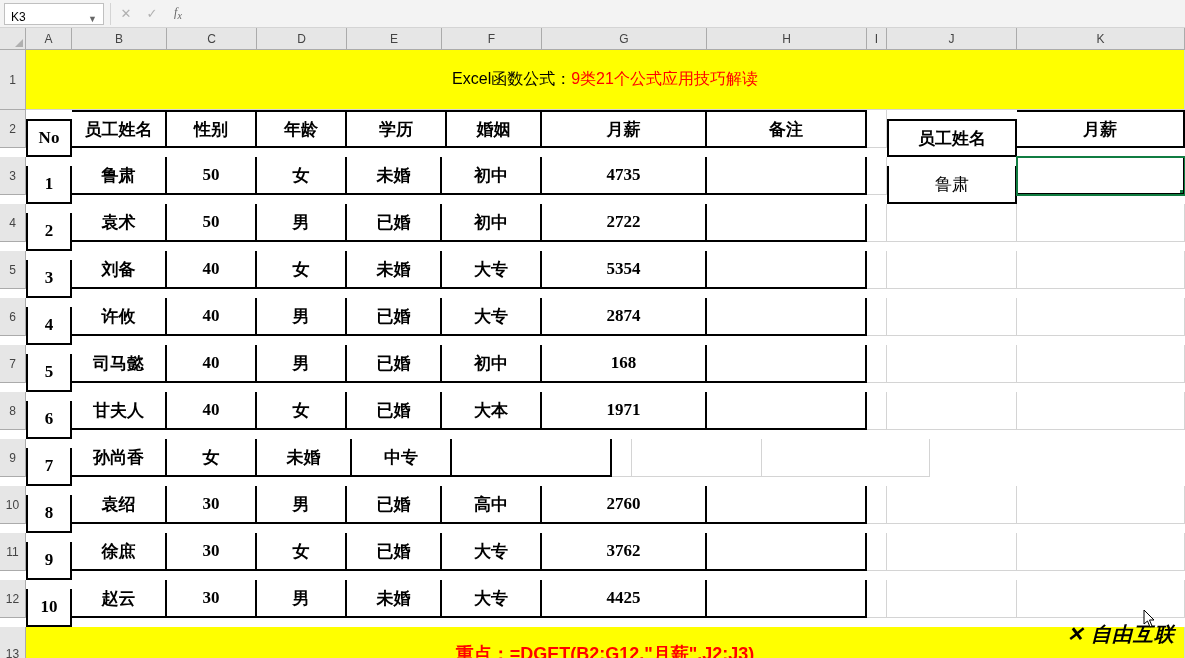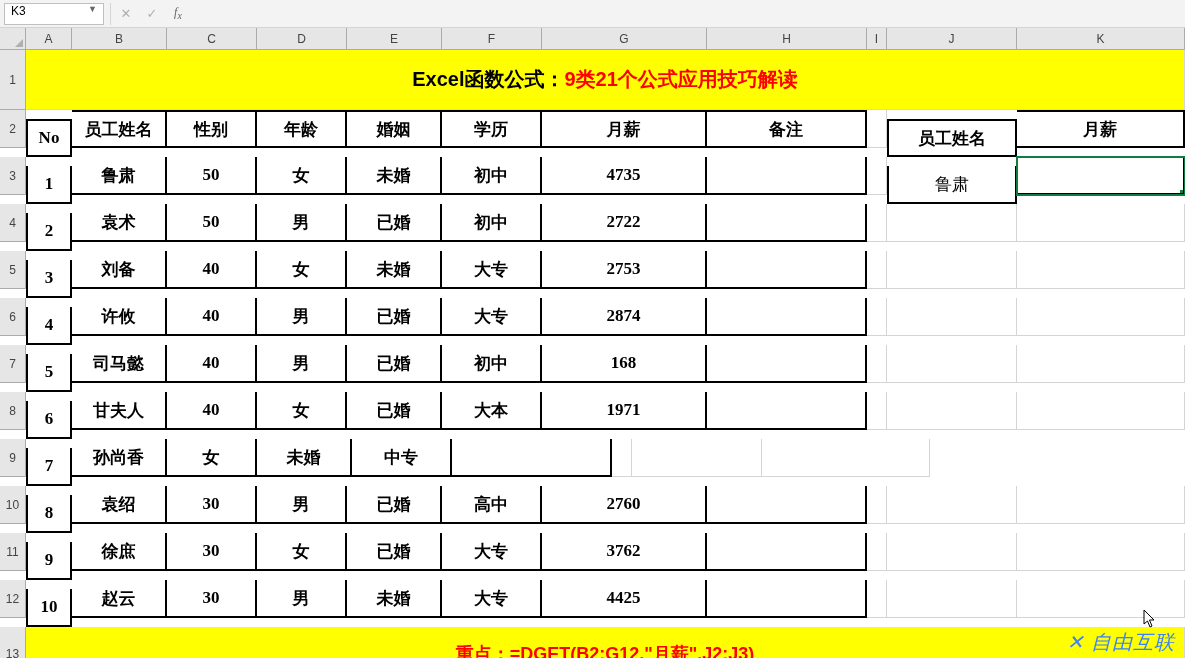--- a/index.html
+++ b/index.html
@@ -1,20 +1,20 @@
 <!DOCTYPE html>
 <html><head>
 <meta charset="utf-8">
 <style>
 * { box-sizing: border-box; margin: 0; padding: 0; }
 body { font-family: "Microsoft YaHei", Arial, sans-serif; font-size: 14px; background: #fff; overflow: hidden; }
 
 
 .formula-bar { display: flex; align-items: center; height: 28px; background: #f3f3f3; border-bottom: 1px solid #d4d4d4; }
-.name-box { width: 100px; height: 22px; margin: 0 4px; border: 1px solid #c0c0c0; background: #fff; display: flex; align-items: flex-start; padding: 0 6px; font-size: 12px; justify-content: space-between; }
+.name-box { width: 100px; height: 22px; margin: 0 4px; border: 1px solid #c0c0c0; background: #fff; display: flex; align-items: flex-end; padding: 0 6px; font-size: 12px; justify-content: space-between; }
 .name-box-dd { font-size: 9px; color: #666; }
 .fb-sep { width: 1px; height: 22px; background: #d4d4d4; margin: 0 2px; }
 .fb-btn { width: 26px; height: 22px; display: flex; align-items: center; justify-content: center; color: #b0b0b0; font-size: 13px; }
 .fx-label { font-style: italic; font-family: "Times New Roman", serif; font-size: 12px; color: #666; }
 .formula-input { flex: 1; height: 22px; border: none; background: transparent; padding: 0 6px; font-size: 12px; outline: none; }
 
 
 .grid-wrap { position: relative; }
 
 
@@ -24,42 +24,42 @@
 .col-h { border-right: 1px solid #ababab; display: flex; align-items: center; justify-content: center; font-size: 12px; color: #444; background: #e6e6e6; }
 
 
 .rows { }
 .row { display: flex; }
 .row-h { width: 26px; background: #e6e6e6; border-right: 1px solid #ababab; border-bottom: 1px solid #ababab; display: flex; align-items: center; justify-content: center; font-size: 12px; color: #444; }
 .cell { border-right: 1px solid #d4d4d4; border-bottom: 1px solid #d4d4d4; display: flex; align-items: center; justify-content: center; overflow: hidden; background: #fff; position: relative; }
 
 
 .yellow { background: #ffff00 !important; }
-.title-text { font-weight: bold; font-size: 20px; }
+.title-text { font-weight: normal; font-size: 16px; }
 .title-black { color: #000; }
 .title-red { color: #ff0000; }
 .footer-text { font-weight: bold; font-size: 18px; color: #ff0000; }
 
 
 .b-cell { border-right: 2px solid #000 !important; border-bottom: 2px solid #000 !important; font-size: 17px; font-weight: bold; font-family: "SimSun","Microsoft YaHei",serif; }
 .b-top { border-top: 2px solid #000 !important; }
 .b-left { border-left: 2px solid #000 !important; margin-top: 9px; }
 
 
 .wA { width: 46px; } .wB { width: 95px; } .wC { width: 90px; } .wD { width: 90px; } .wE { width: 95px; } .wF { width: 100px; } .wG { width: 165px; } .wH { width: 160px; } .wI { width: 20px; } .wJ { width: 130px; } .wK { width: 168px; }
 
 
 .h1 { height: 60px; } .hN { height: 38px; } .h13 { height: 55px; text-decoration: underline; }
 
 
 .active-cell { outline: 2px solid #107c41; outline-offset: -1px; z-index: 5; }
 .active-cell::after { content: ""; position: absolute; right: -3px; bottom: -3px; width: 6px; height: 6px; background: #107c41; }
 
 
-.watermark { position: absolute; right: 10px; bottom: 26px; color: #3b82f6; font-size: 20px; font-weight: normal; font-style: italic; pointer-events: none; z-index: 1; letter-spacing: 1px; font-family: Arial, sans-serif; }
+.watermark { position: absolute; right: 10px; bottom: 34px; color: #000000; font-size: 20px; font-weight: bold; font-style: italic; pointer-events: none; z-index: 1; letter-spacing: 1px; font-family: Arial, sans-serif; }
 .cursor { position: absolute; right: 28px; bottom: 48px; font-size: 18px; color: #000; z-index: 10; pointer-events: none; }
 </style>
 </head>
 <body>
 
 <div class="formula-bar">
   <div class="name-box">
     <span>K3</span>
     <span class="name-box-dd">▼</span>
   </div>
@@ -103,22 +103,22 @@
         </span>
       </div>
     </div>
 
     <div class="row">
       <div class="row-h hN">2</div>
       <div class="cell b-cell b-top b-left wA hN">No</div>
       <div class="cell b-cell b-top wB hN">员工姓名</div>
       <div class="cell b-cell b-top wD hN">性别</div>
       <div class="cell b-cell b-top wC hN">年龄</div>
+      <div class="cell b-cell b-top wF hN">学历</div>
       <div class="cell b-cell b-top wE hN">婚姻</div>
-      <div class="cell b-cell b-top wF hN">学历</div>
       <div class="cell b-cell b-top wG hN">月薪</div>
       <div class="cell b-cell b-top wH hN">备注</div>
       <div class="cell wI hN"></div>
       <div class="cell b-cell b-top b-left wJ hN">员工姓名</div>
       <div class="cell b-cell b-top wK hN">月薪</div>
     </div>
 
     <div class="row">
       <div class="row-h hN">3</div>
       <div class="cell b-cell b-left wA hN">1</div>
@@ -149,21 +149,21 @@
         <div class="cell wK hN"></div>
       </div>
       <div class="row">
         <div class="row-h hN">5</div>
         <div class="cell b-cell b-left wA hN">3</div>
         <div class="cell b-cell wB hN">刘备</div>
         <div class="cell b-cell wC hN">40</div>
         <div class="cell b-cell wD hN">女</div>
         <div class="cell b-cell wE hN">未婚</div>
         <div class="cell b-cell wF hN">大专</div>
-        <div class="cell b-cell wG hN">2753</div>
+        <div class="cell b-cell wG hN">5354</div>
         <div class="cell b-cell wH hN"></div>
         <div class="cell wI hN"></div>
         <div class="cell wJ hN"></div>
         <div class="cell wK hN"></div>
       </div>
       <div class="row">
         <div class="row-h hN">6</div>
         <div class="cell b-cell b-left wA hN">4</div>
         <div class="cell b-cell wB hN">许攸</div>
         <div class="cell b-cell wC hN">40</div>

